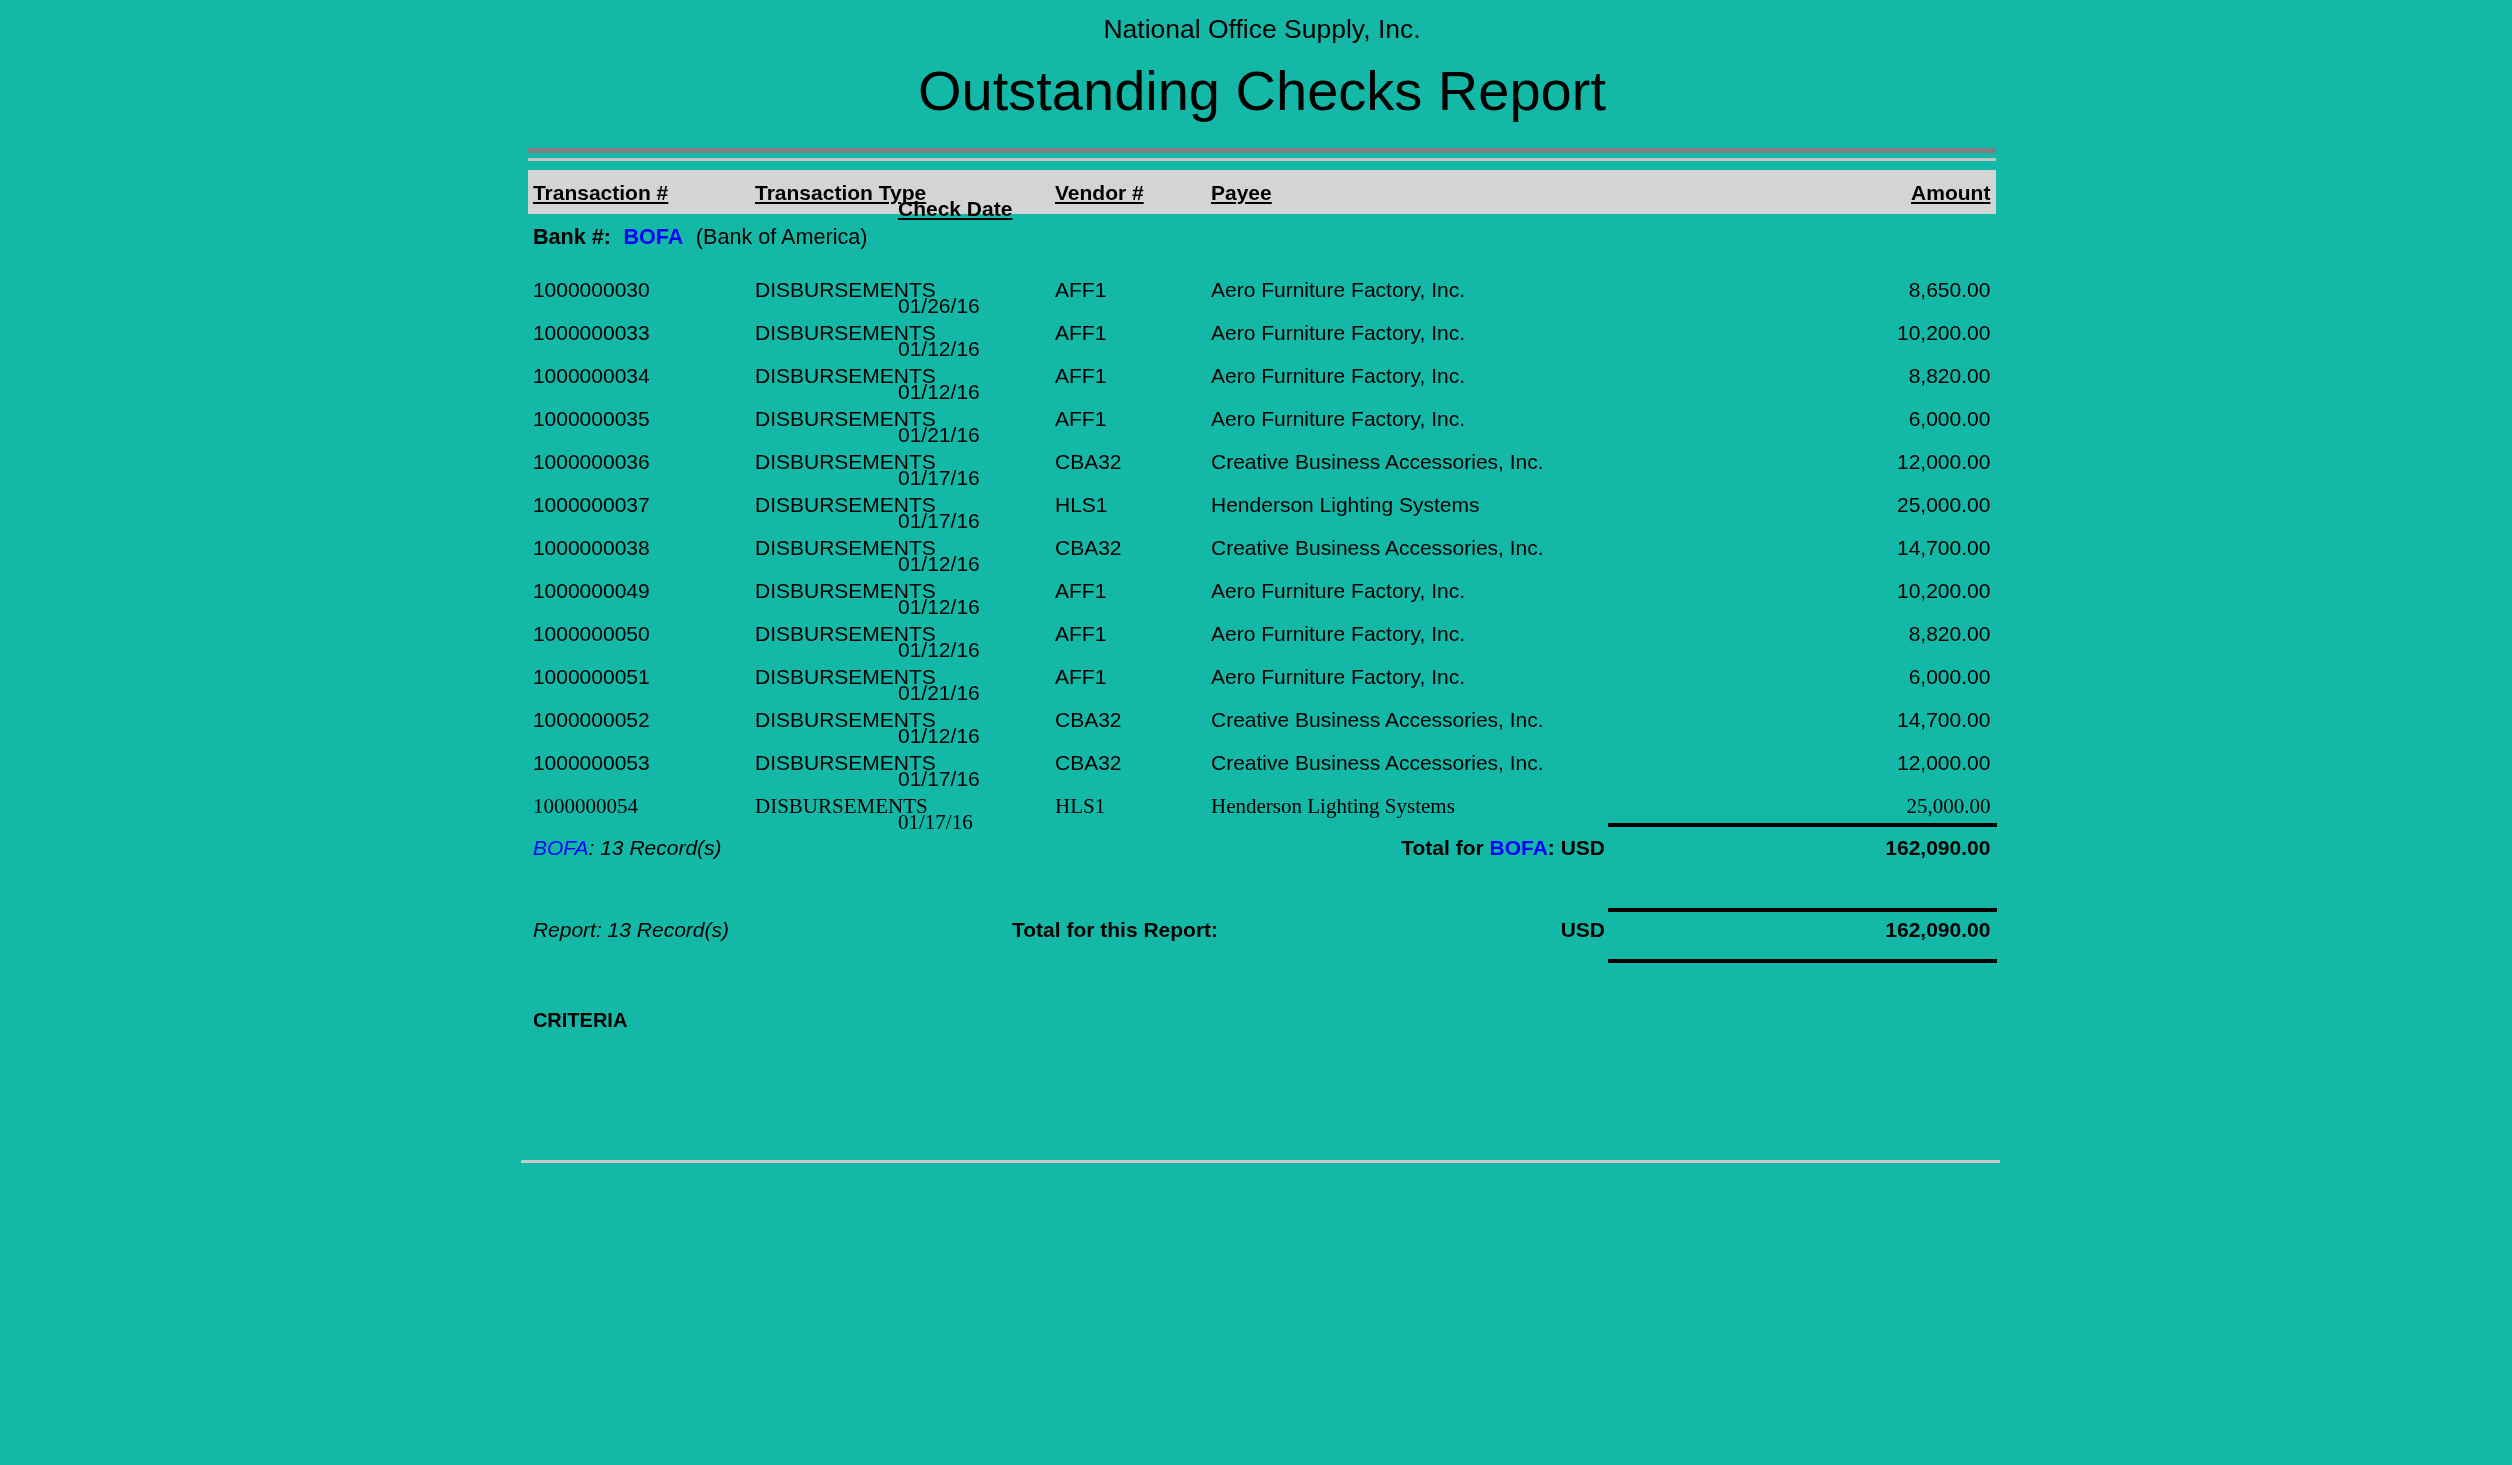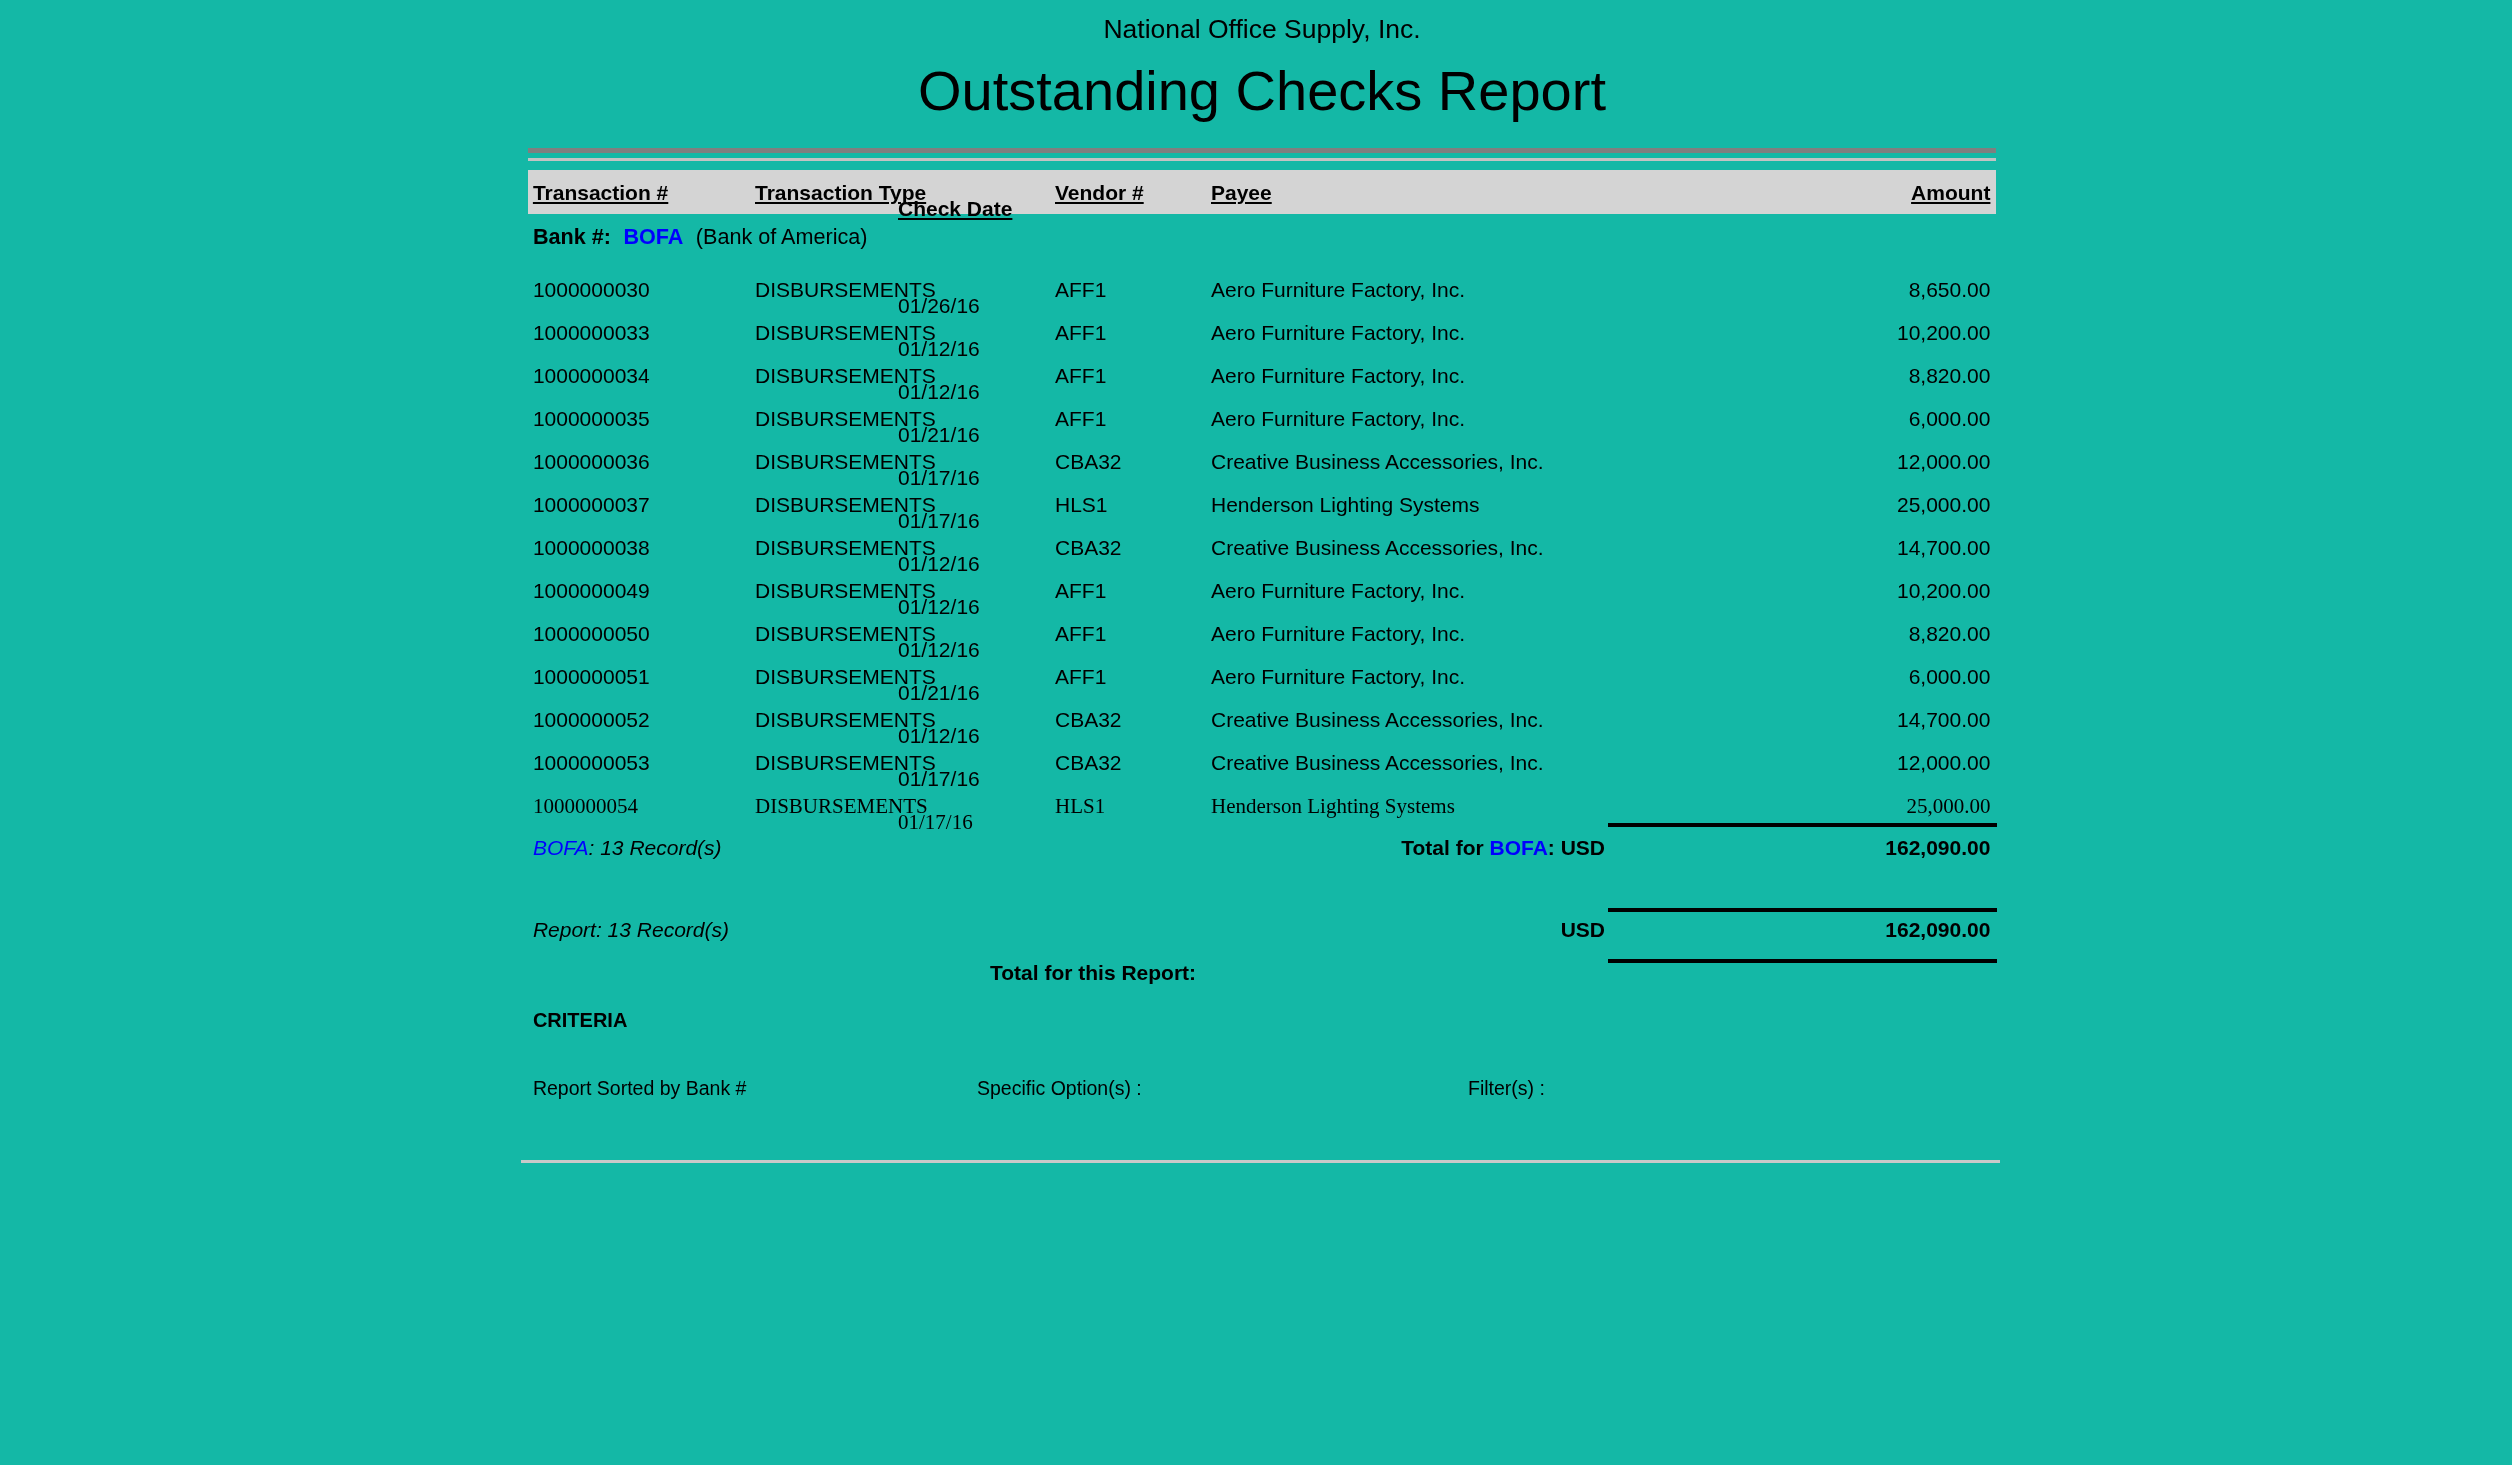--- a/index.html
+++ b/index.html
@@ -54,21 +54,21 @@
   }
   .bank-total-rule   { top:823px; }
   .report-rule-top   { top:908px; }
   .report-rule-bottom{ top:959px; }
 
   .total-row { position:absolute; left:0; width:100%; height:25px; font-size:21px; line-height:25px; }
   .bank-total-row   { top:835px; }
   .report-total-row { top:917px; }
   .t-left  { position:absolute; left:4.9px; white-space:nowrap; }
   .t-label-right { position:absolute; right:391px; text-align:right; white-space:nowrap; }
-  .t-mid   { position:absolute; left:462px; white-space:nowrap;margin-top:43px; }
+  .t-mid   { position:absolute; left:484px; white-space:nowrap; }
   .t-amount{ position:absolute; right:5.6px; text-align:right; white-space:nowrap; }
 
   .criteria-heading {
     position:absolute; top:1008px; left:4.9px;
     font-size:20px; line-height:24px; font-weight:bold; white-space:nowrap;
   }
   .criteria-row { position:absolute; top:1076px; left:0; width:100%; height:24px; font-size:19.5px; line-height:24px; }
   .crit-sort   { position:absolute; left:4.9px; white-space:nowrap; }
   .crit-option { position:absolute; left:449px; white-space:nowrap; }
   .crit-filter { position:absolute; left:940px; white-space:nowrap; }
@@ -227,23 +227,18 @@
     <div class="total-rule report-rule-top"></div>
     <div class="total-row report-total-row">
       <span class="t-left italic">Report: 13 Record(s)</span>
       <span class="t-mid bold">Total for this Report:</span>
       <span class="t-label-right bold">USD</span>
       <span class="t-amount bold">162,090.00</span>
     </div>
     <div class="total-rule report-rule-bottom"></div>
 
     <div class="criteria-heading">CRITERIA</div>
-    <div class="criteria-row">
-      <span class="crit-sort">Report Sorted by Bank #</span>
-      <span class="crit-option">Specific Option(s) :</span>
-      <span class="crit-filter">Filter(s) :</span>
-    </div>
 
     <div class="footer-rule"></div>
 
   </div>
 </div>
 
 
 </body></html>

